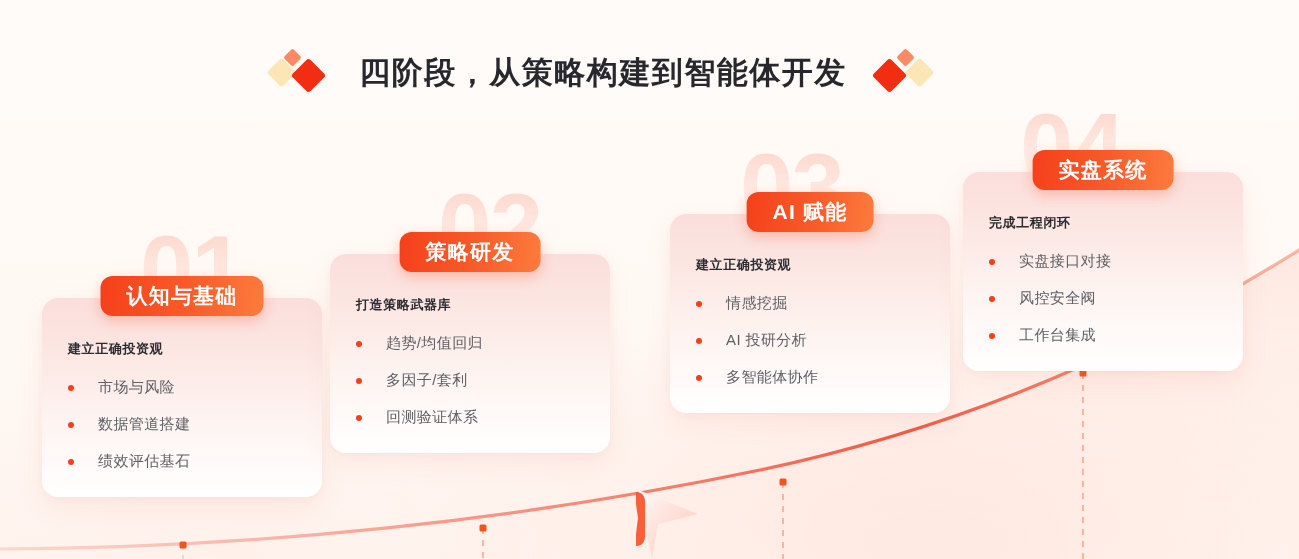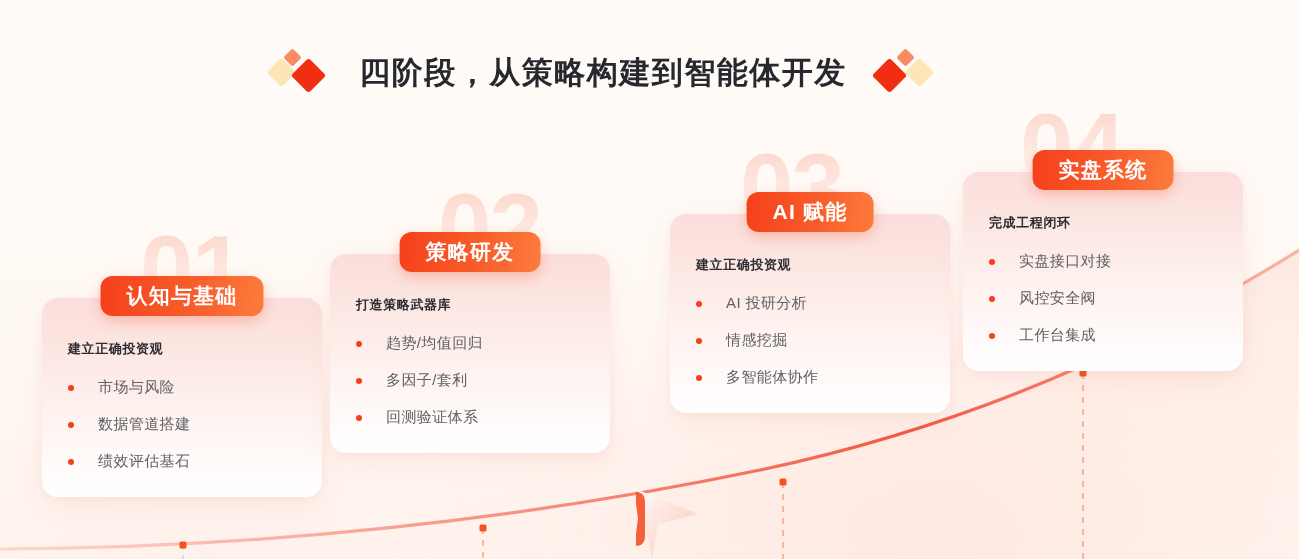--- a/index.html
+++ b/index.html
@@ -178,25 +178,25 @@
       </div>
     </div>
   </div>
 
   <div class="card" style="left:670px; top:214px;">
     <div class="badge">AI 赋能</div>
     <div class="card-body">
       <div class="card-title">建立正确投资观</div>
       <div class="li">
         <span class="dot"></span>
+        <span>情感挖掘</span>
+      </div>
+      <div class="li">
+        <span class="dot"></span>
         <span>AI 投研分析</span>
-      </div>
-      <div class="li">
-        <span class="dot"></span>
-        <span>情感挖掘</span>
       </div>
       <div class="li">
         <span class="dot"></span>
         <span>多智能体协作</span>
       </div>
     </div>
   </div>
 
   <div class="card" style="left:963px; top:172px;">
     <div class="badge">实盘系统</div>

